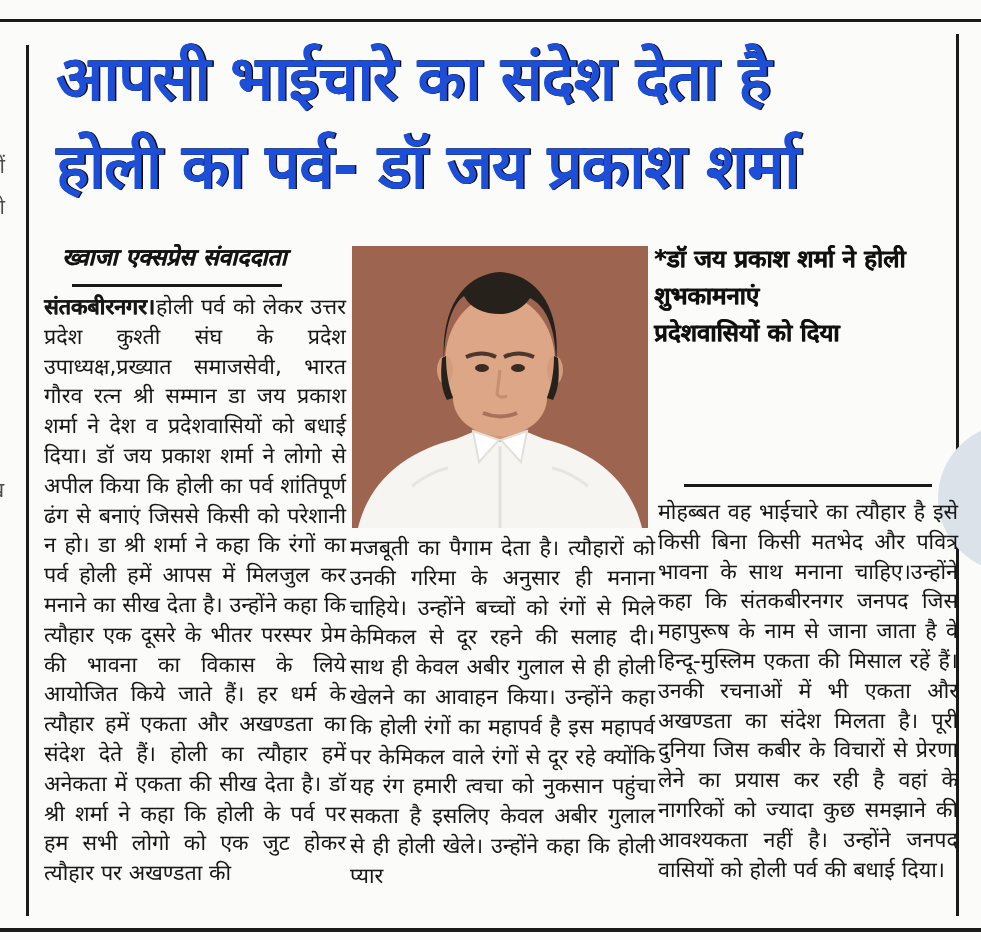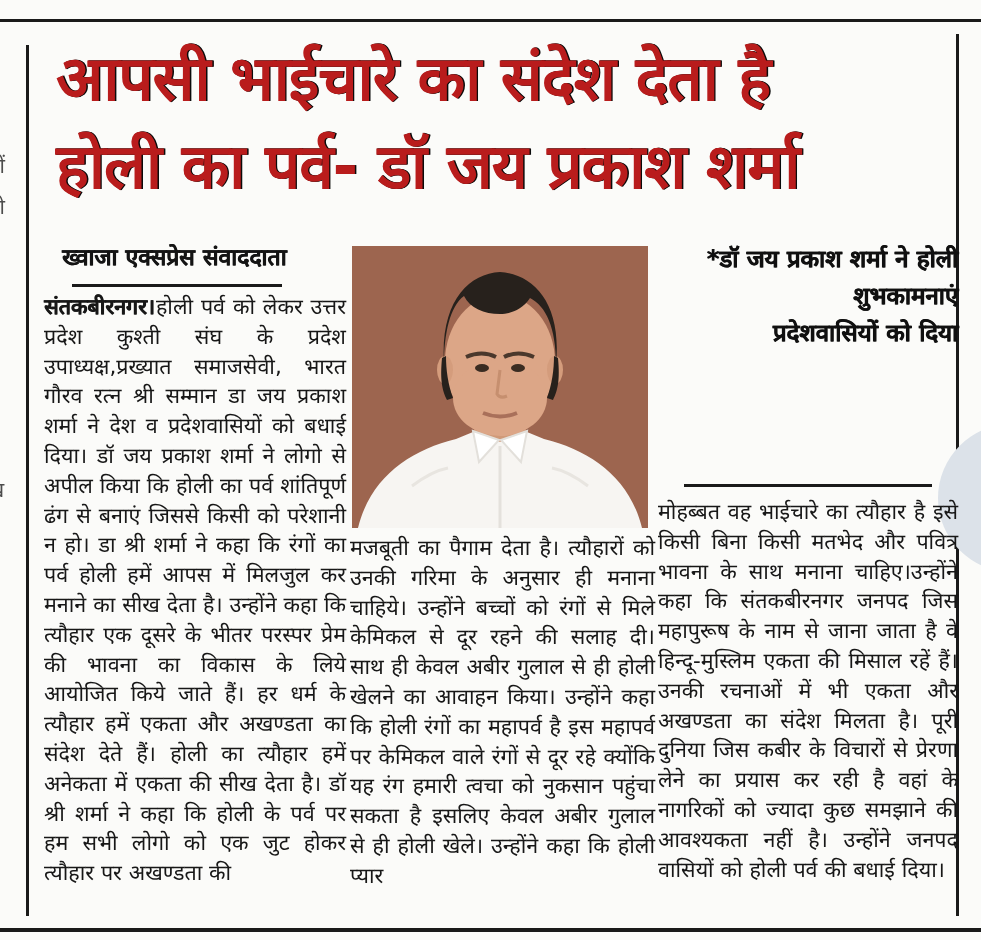--- a/index.html
+++ b/index.html
@@ -5,43 +5,43 @@
   html,body{margin:0;padding:0}
   body{
     width:981px;height:940px;position:relative;overflow:hidden;
     background:#fbfbf9;color:#1c1c1c;
     font-family:"DejaVu Sans","Liberation Sans",sans-serif;
   }
   .rule{position:absolute;background:#1a1a1a}
   
   .headline{
     position:absolute;left:56px;width:902px;white-space:nowrap;
-    font-size:62px;font-weight:bold;color:#b91c1c;
+    font-size:62px;font-weight:bold;color:#1d4ed8;
     text-shadow:1.4px 0 0 #0b0b0b, .7px 0 0 #0b0b0b;
     letter-spacing:-1px;
   }
   #hl1{top:34px}
   #hl2{top:122px}
   
   .byline{
     position:absolute;left:62px;top:240px;font-size:23px;font-weight:bold;
-    color:#141414;text-shadow:.5px 0 0 #141414;
+    color:#141414;text-shadow:.5px 0 0 #141414;font-style:italic;
   }
   
   .colText{
     position:absolute;font-size:21.5px;line-height:29.8px;
     text-align:justify;color:#171717;
   }
   .colText .lead{font-weight:bold;margin-right:1px;text-shadow:.5px 0 0 #171717}
   #col1Text{left:44px;top:292px;width:302px}
   #col2Text{left:350px;top:533px;width:305px}
   #col3Text{left:658px;top:497px;width:300px}
   
   .pullquote{
-    position:absolute;left:654px;top:241px;width:304px;text-align:right;
+    position:absolute;left:654px;top:241px;width:304px;text-align:left;
     font-size:24px;line-height:37px;font-weight:bold;color:#101010;
     text-shadow:.6px 0 0 #101010;
   }
   .pullquote div{white-space:nowrap}
   
   #photoBox{position:absolute;left:352px;top:246px;width:296px;height:282px}
   
   .curl{
     position:absolute;left:938px;top:424px;width:148px;height:148px;
     border-radius:50%;background:#dce2e9;

